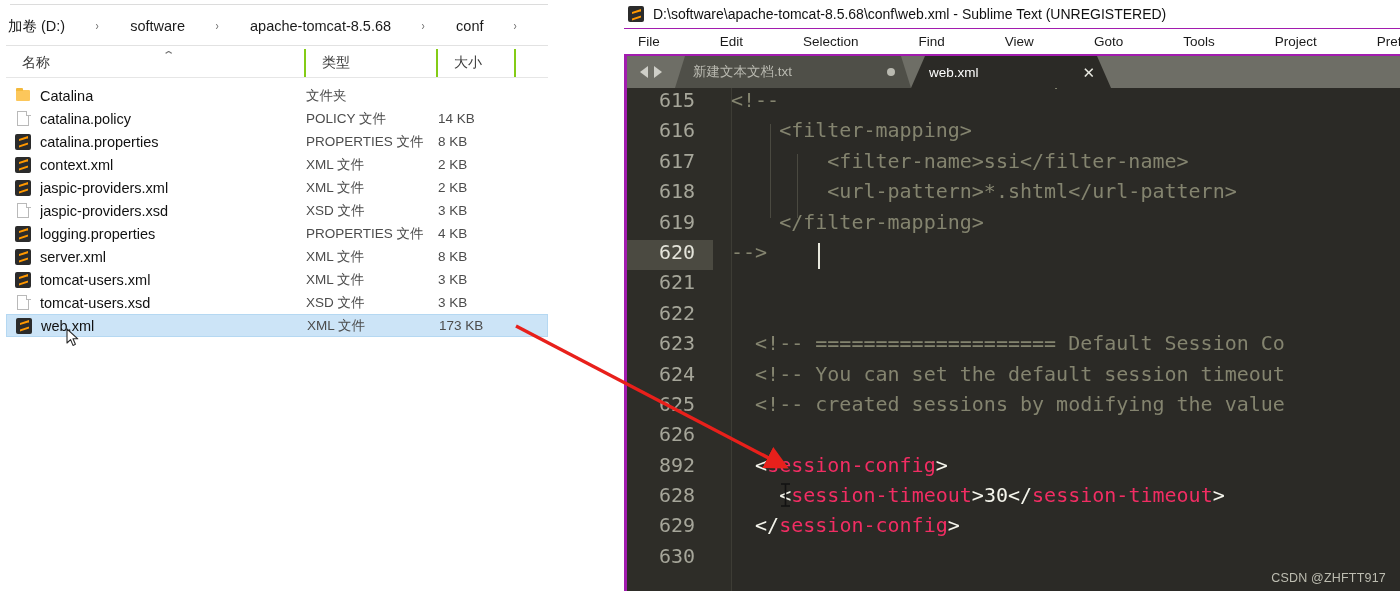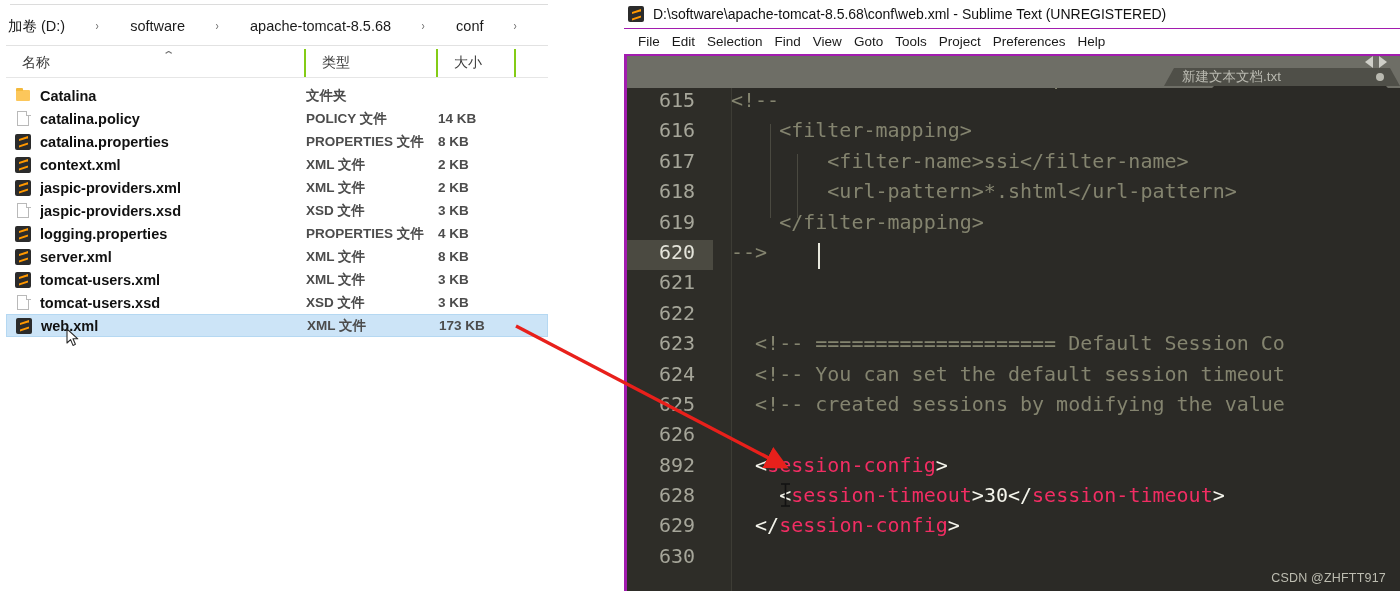--- a/index.html
+++ b/index.html
@@ -97,21 +97,20 @@
     left: 6px; top: 84px;
     width: 542px;
   }
   .file-row {
     position: relative;
     height: 23px;
     display: flex;
     align-items: center;
     font-size: 14.5px;
     color: #111111;
-    font-weight: bold;
   }
   .file-row.selected {
     background: #cce4f7;
     border: 1px solid #b5d8f2;
     box-sizing: border-box;
   }
   .fr-icon {
     width: 34px;
     min-width: 34px;
     display: flex;
@@ -205,20 +204,21 @@
   }
   #st-menubar {
     position: absolute;
     left: 0; top: 29px;
     width: 776px; height: 25px;
     background: #ffffff;
     display: flex;
     align-items: center;
     padding-left: 14px;
     box-sizing: border-box;
+    gap: 48px;
   }
   .menu-item {
     font-size: 13.5px;
     color: #1a1a1a;
     padding: 2px 8px 2px 0;
     margin-right: 4px;
     white-space: nowrap;
     cursor: default;
   }
 
@@ -229,21 +229,20 @@
     background: #2b2a26;
     overflow: hidden;
   }
   #st-tabbar {
     position: absolute;
     left: 0; top: 0;
     width: 773px; height: 32px;
     background: #6e6e66;
     display: flex;
     align-items: flex-end;
-    flex-direction: column;
   }
   #tab-navarrows {
     width: 48px; min-width:48px;
     height: 32px;
     display: flex;
     align-items: center;
     justify-content: center;
     gap: 6px;
   }
   .nav-tri {

